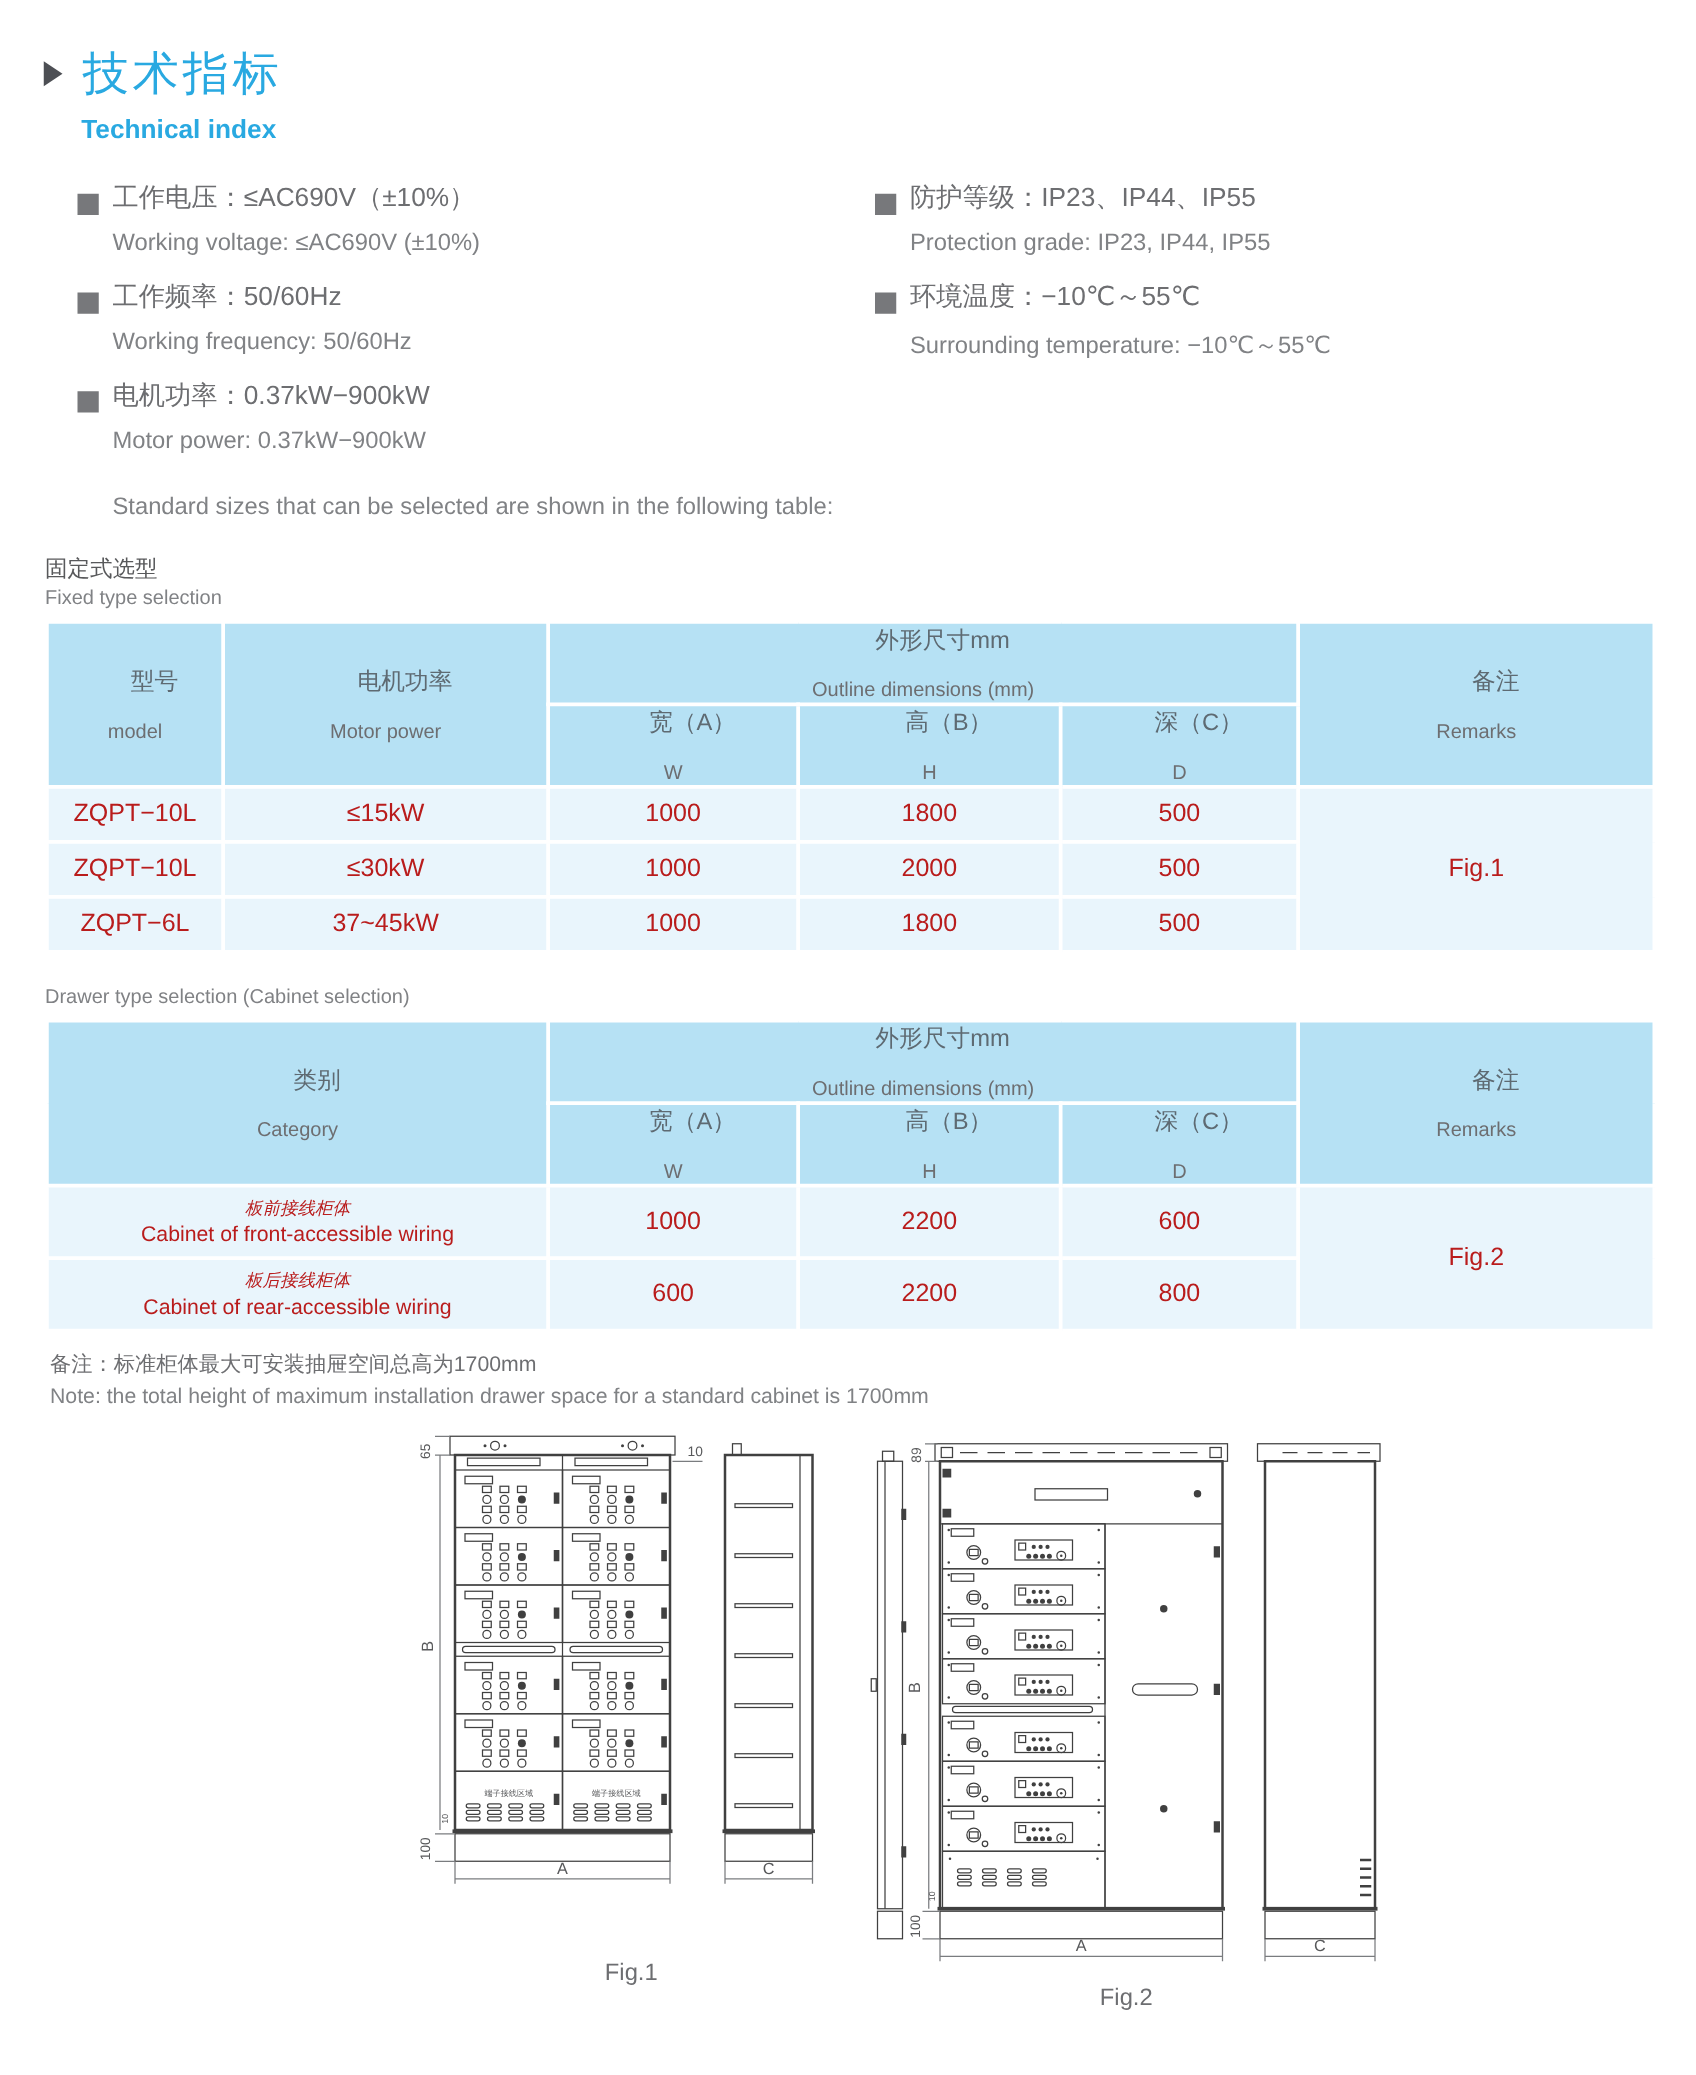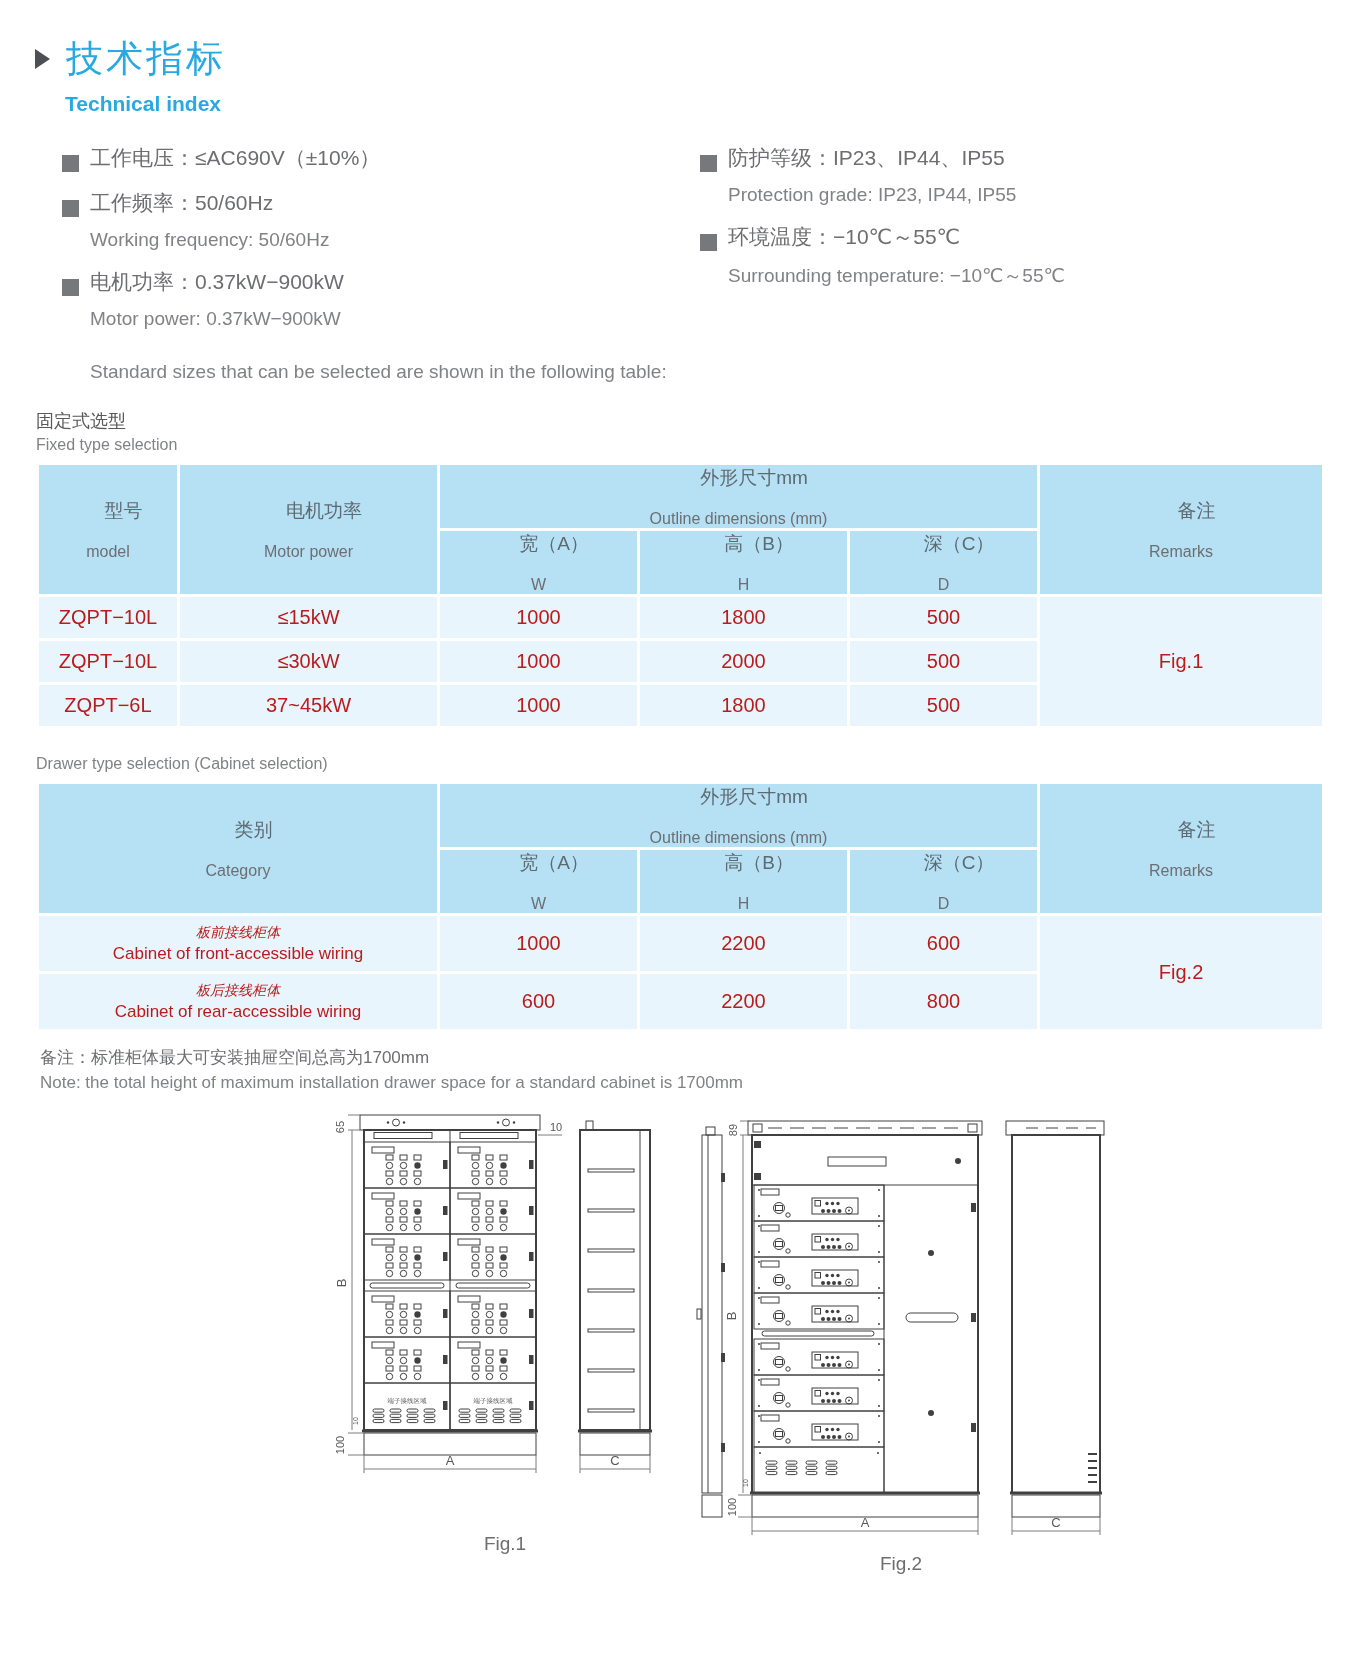--- a/index.html
+++ b/index.html
@@ -79,20 +79,21 @@
     <div class="title-en">Technical index</div>
   </div>
 
   <div class="specs">
     <div class="specs-col left">
       <div class="spec-item">
         <div class="spec-zh-line">
             <span class="bullet"></span>
             <span>工作电压：≤AC690V（±10%）</span>
           </div>
+        <div class="spec-en-line">Working voltage: ≤AC690V (±10%)</div>
       </div>
       <div class="spec-item">
         <div class="spec-zh-line">
             <span class="bullet"></span>
             <span>工作频率：50/60Hz</span>
           </div>
         <div class="spec-en-line">Working frequency: 50/60Hz</div>
       </div>
       <div class="spec-item">
         <div class="spec-zh-line">

